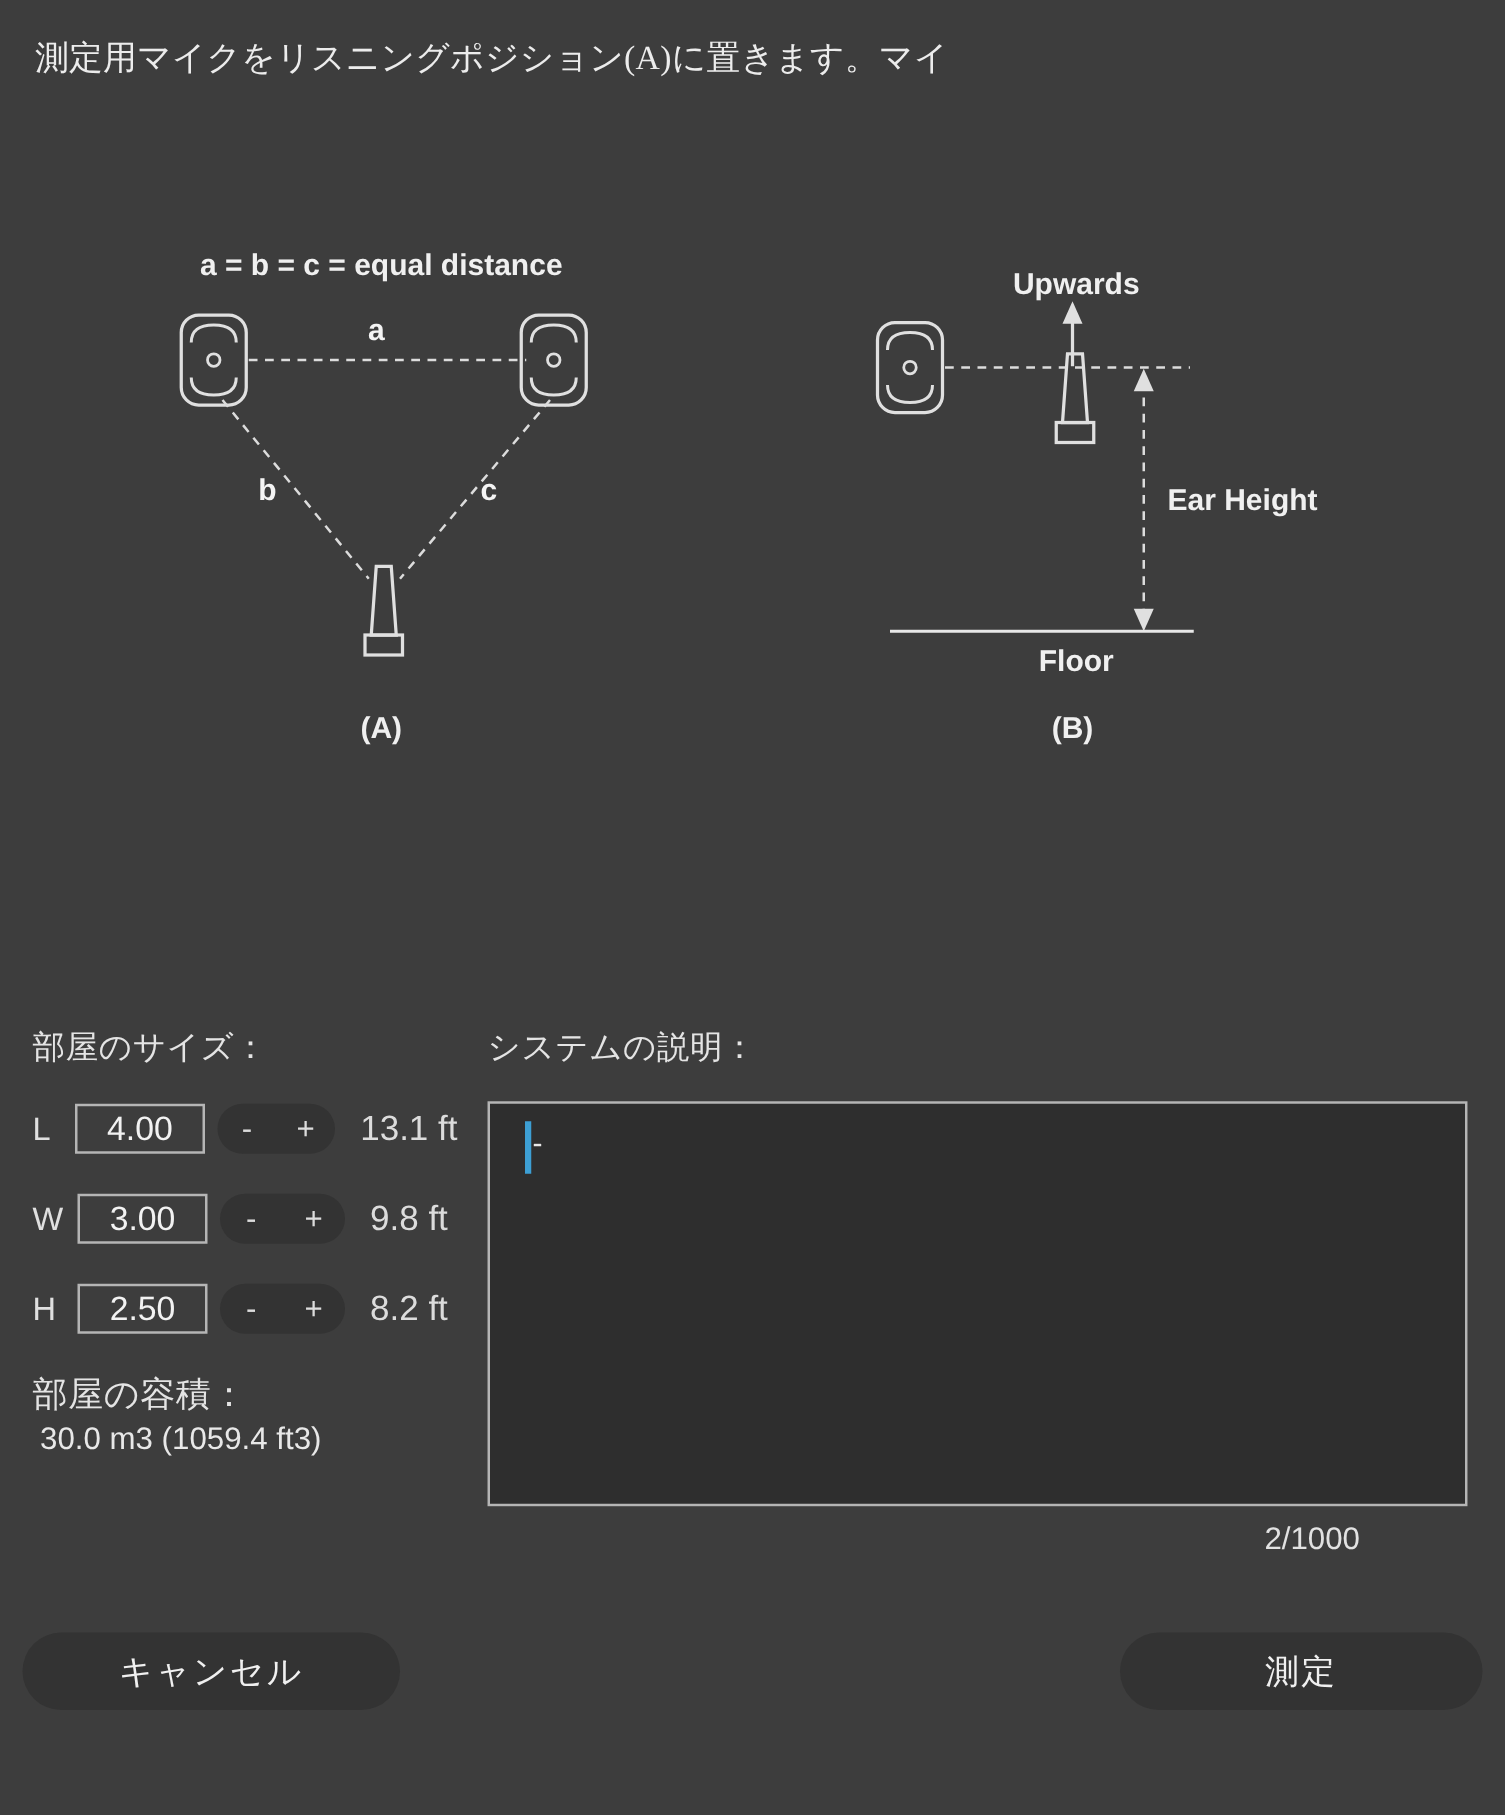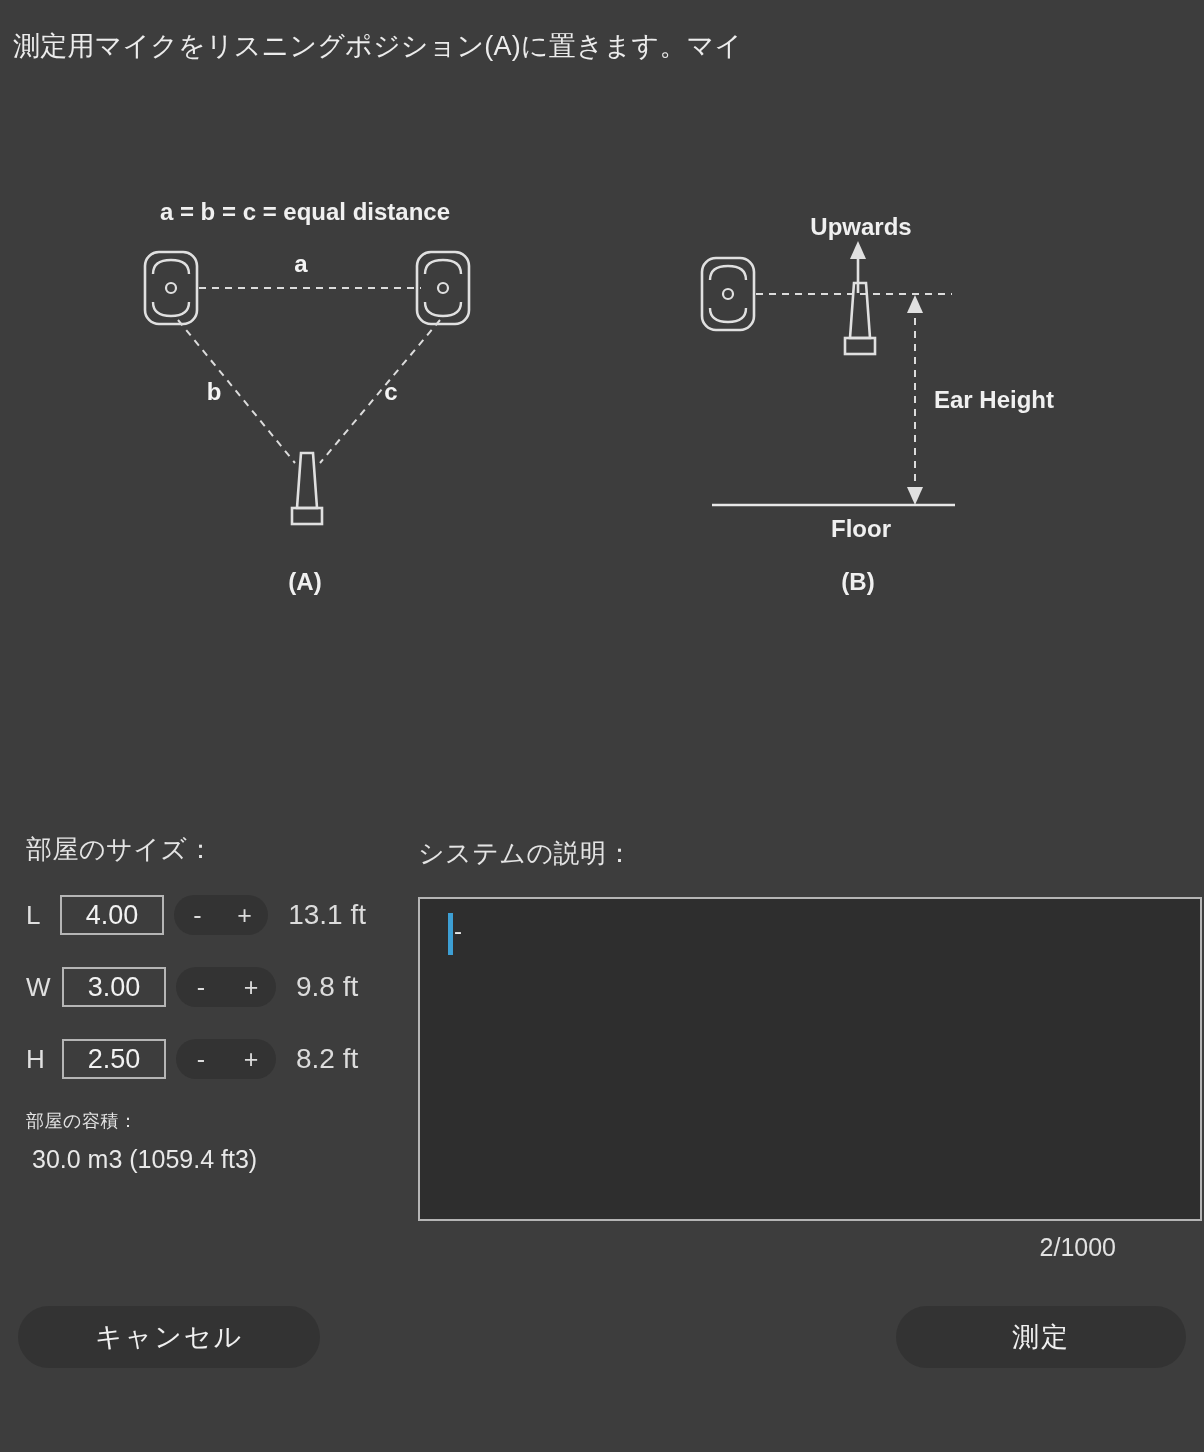--- a/index.html
+++ b/index.html
@@ -14,27 +14,28 @@
     position: relative;
     overflow: hidden;
     font-family: "Liberation Sans", "DejaVu Sans", sans-serif;
     color: #e8e8e8;
     -webkit-font-smoothing: antialiased;
   }
 
   
   .instructions {
     position: absolute;
-    left: 13px;
+    left: 28px;
     top: 26px;
     width: 1152px;
     font-size: 27px;
     line-height: 1.52;
     color: #ececec;
     letter-spacing: 0.2px;
+    font-family: Liberation Serif, serif;
   }
   .instructions .line2 { display: block; }
 
   
   .diagrams {
     position: absolute;
     left: 0;
     top: 175px;
     width: 1204px;
     height: 440px;
@@ -49,21 +50,21 @@
   .form-area {
     position: absolute;
     left: 0;
     top: 820px;
     width: 1204px;
   }
 
   .room-size-panel {
     position: absolute;
     left: 26px;
-    top: 12px;
+    top: 0;
     width: 340px;
   }
   .panel-heading {
     font-size: 26px;
     color: #e4e4e4;
     margin: 0 0 26px 0;
     letter-spacing: 0.5px;
     white-space: nowrap;
   }
 
@@ -111,40 +112,39 @@
     user-select: none;
   }
   .dim-feet {
     margin-left: 20px;
     font-size: 28px;
     color: #dcdcdc;
     white-space: nowrap;
   }
 
   .volume-heading {
-    font-size: 18px;
+    font-size: 28px;
     color: #e4e4e4;
-    margin: 16px 0 12px 0;
+    margin: 16px 0 2px 0;
     letter-spacing: 0.5px;
     white-space: nowrap;
   }
   .volume-value {
     font-size: 25px;
     color: #e8e8e8;
     margin-left: 6px;
     white-space: nowrap;
   }
 
   
   .desc-panel {
     position: absolute;
     left: 390px;
-    top: 16px;
+    top: 0;
     width: 708px;
-    margin-left: 28px;
   }
   .desc-box {
     position: relative;
     width: 784px;
     height: 324px;
     background: #2e2e2e;
     border: 2px solid #b5b5b5;
     box-sizing: border-box;
     margin-top: 26px;
   }

